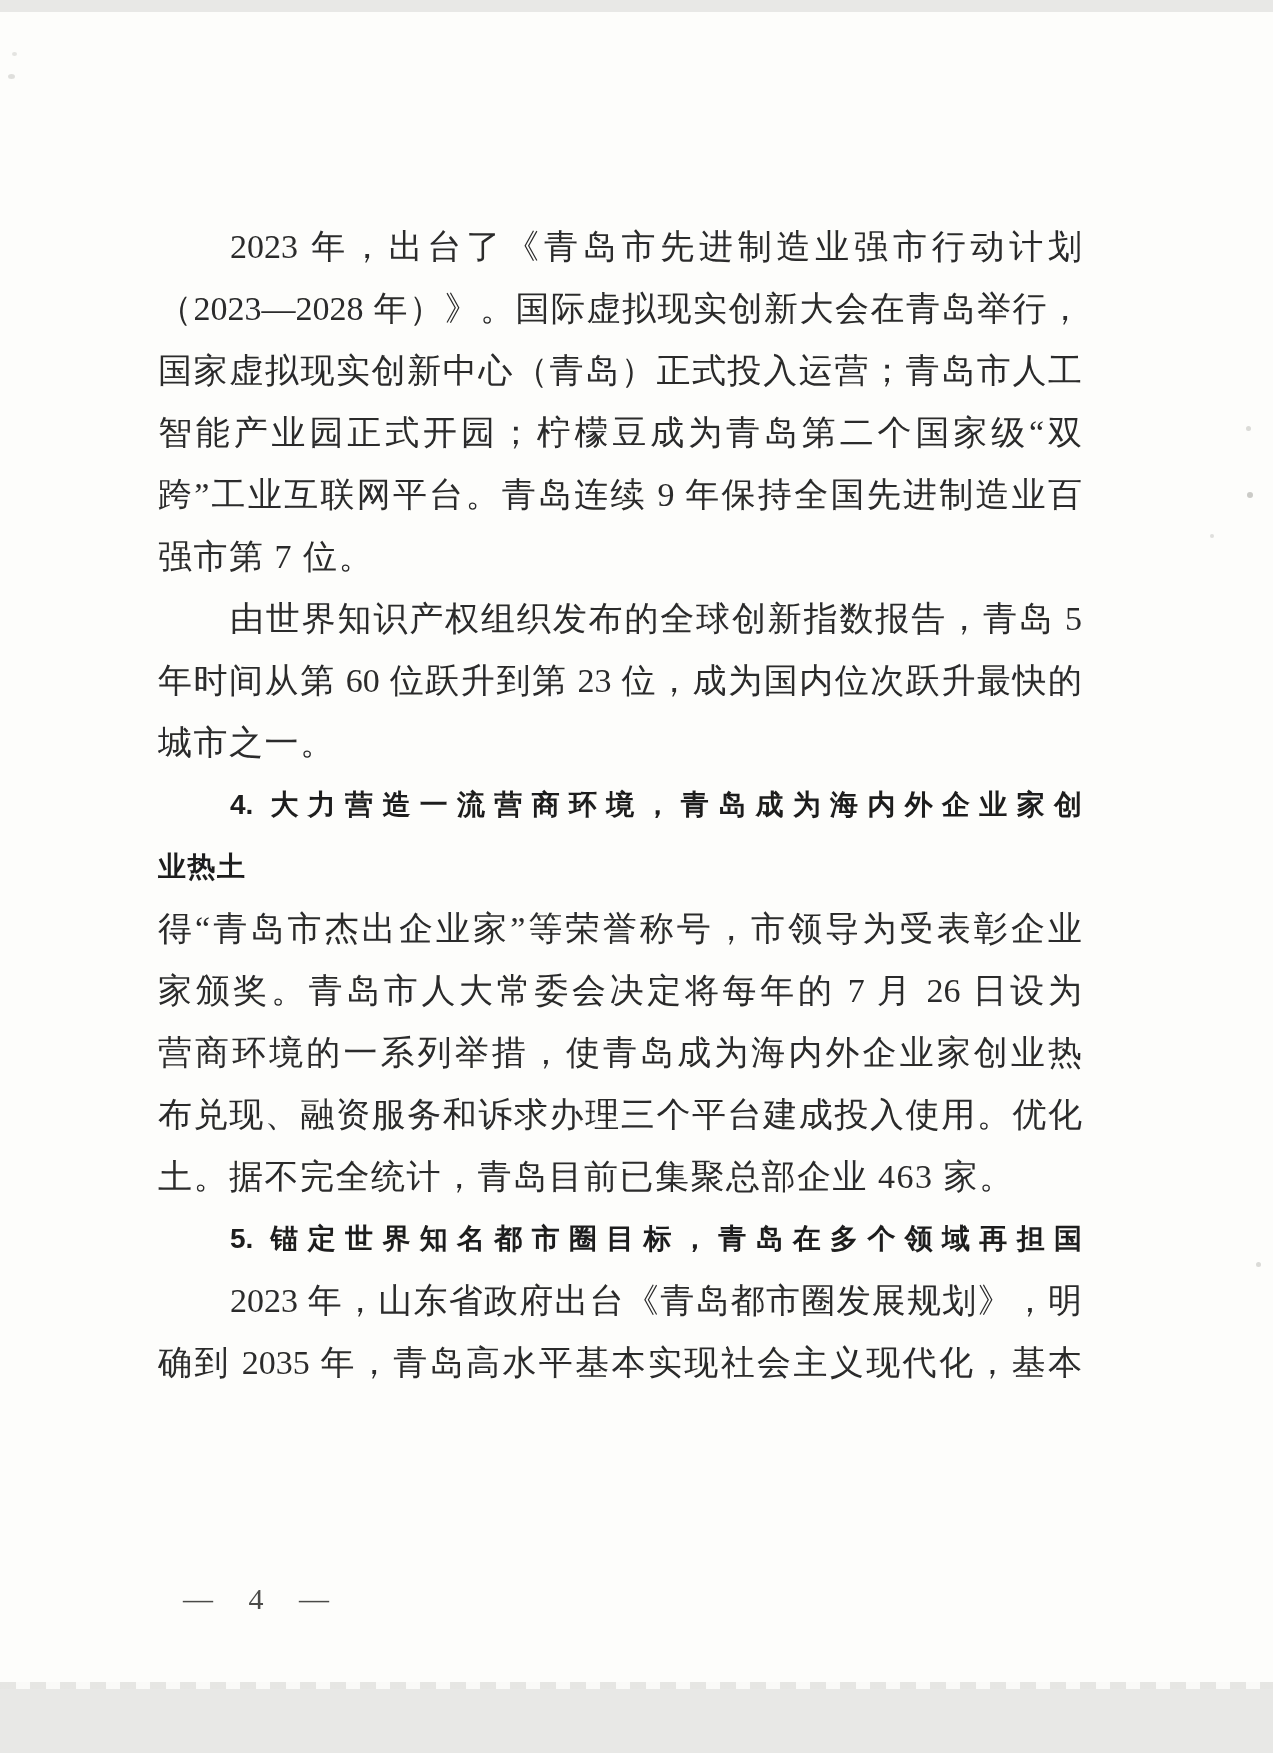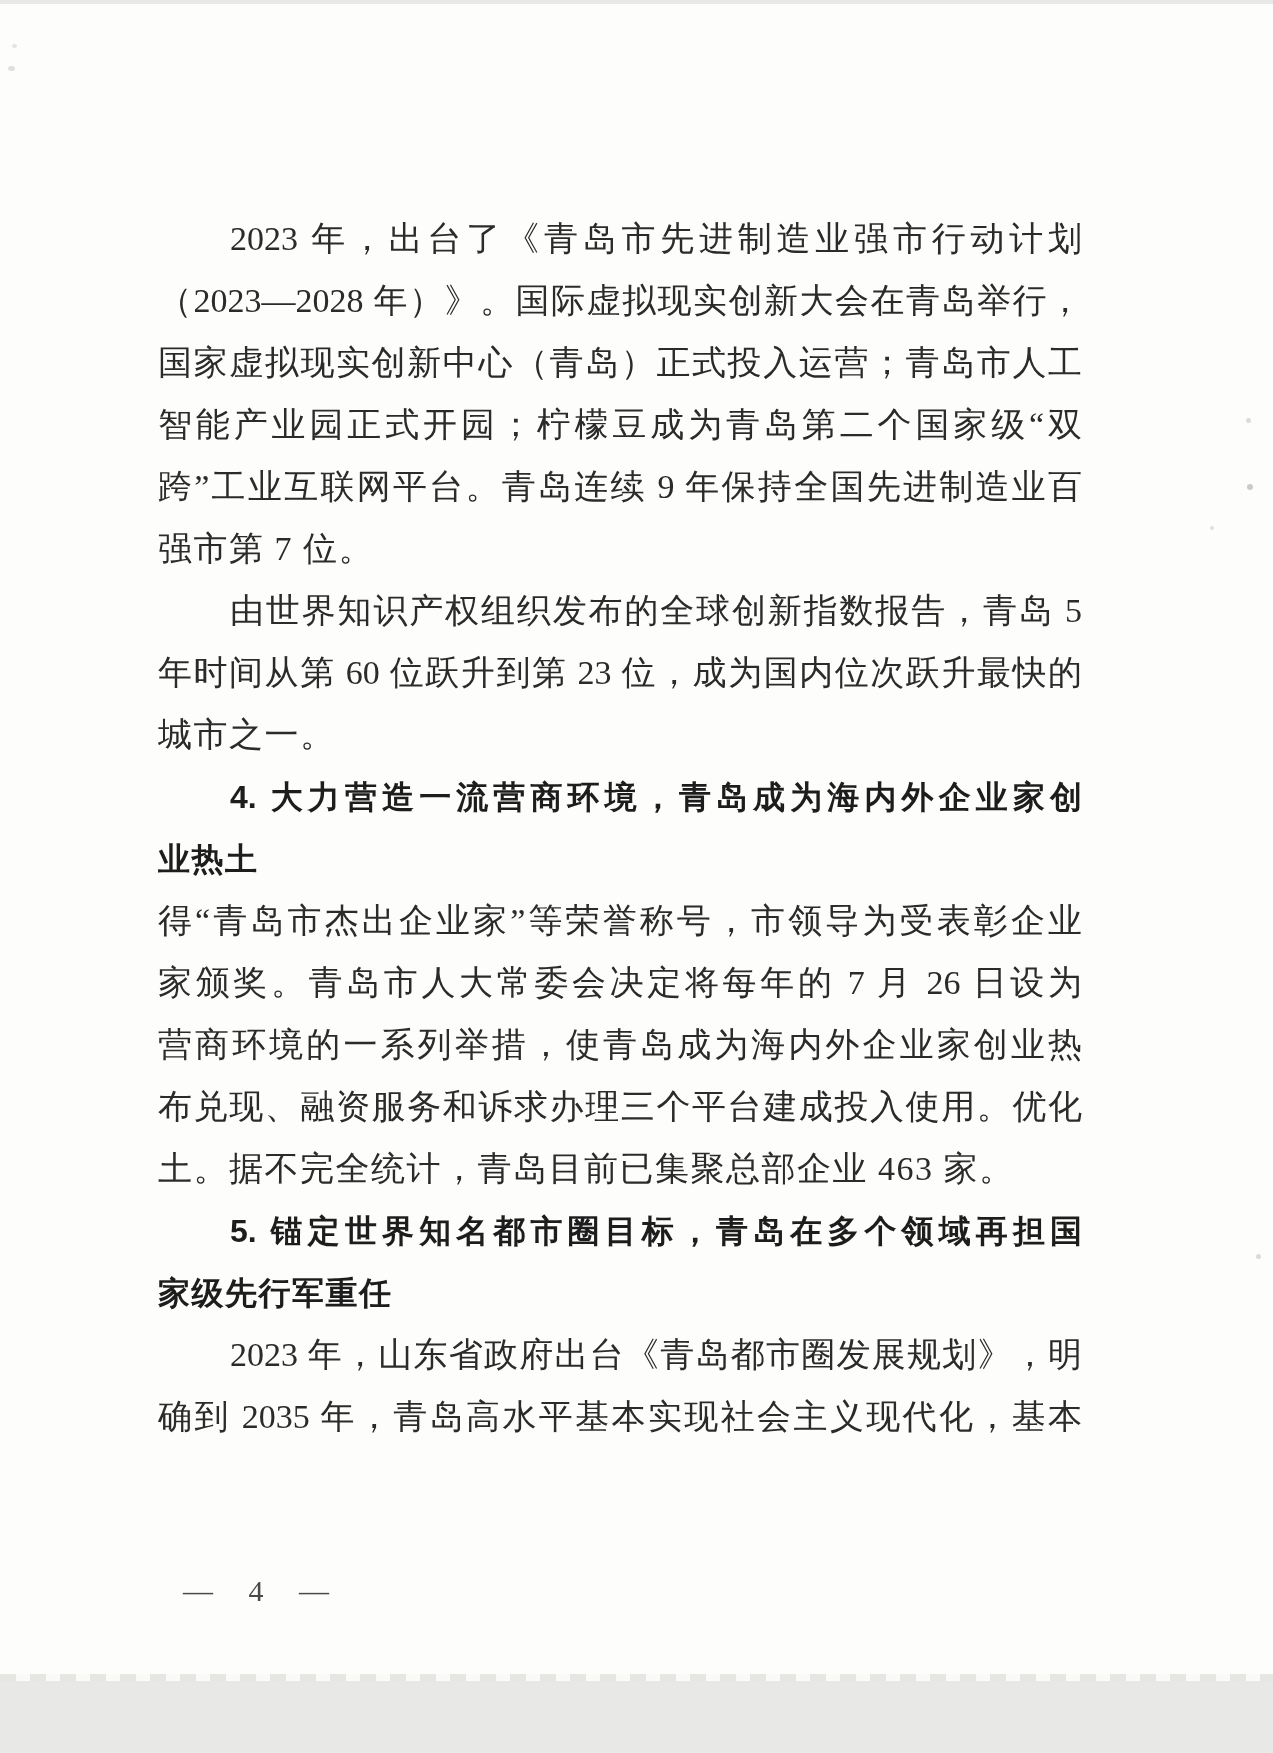--- a/index.html
+++ b/index.html
@@ -4,21 +4,21 @@
 <style>
   html, body {
     margin: 0;
     padding: 0;
     background: #e8e8e6;
   }
   .page {
     position: relative;
     width: 1273px;
     height: 1677px;
-    margin: 4px auto;
+    margin: 12px auto;
     background: #fdfdfb;
     overflow: hidden;
     font-family: "Liberation Serif", "DejaVu Serif", serif;
     color: #262626;
   }
   .text-block {
     position: absolute;
     left: 158px;
     top: 204px;
     width: 924px;
@@ -37,21 +37,21 @@
     text-align: justify;
     text-align-last: justify;
     text-justify: inter-character;
   }
   .line.ind {
     padding-left: 72px;
   }
   .heading .line {
     font-family: "Liberation Sans", "DejaVu Sans", sans-serif;
     font-weight: 700;
-    font-size: 32px;
+    font-size: 28px;
     color: #1d1d1d;
   }
   .footer-pageno {
     position: absolute;
     left: 183px;
     top: 1563px;
     height: 48px;
     line-height: 48px;
     font-size: 30px;
     letter-spacing: 14px;
@@ -114,21 +114,20 @@
     <div class="paragraph">
       <div class="line just">得“青岛市杰出企业家”等荣誉称号，市领导为受表彰企业</div>
       <div class="line just">家颁奖。青岛市人大常委会决定将每年的 7 月 26 日设为</div>
       <div class="line just">营商环境的一系列举措，使青岛成为海内外企业家创业热</div>
       <div class="line just">布兑现、融资服务和诉求办理三个平台建成投入使用。优化</div>
       <div class="line">土。据不完全统计，青岛目前已集聚总部企业 463 家。</div>
     </div>
 
     <div class="paragraph heading">
       <div class="line just ind">5. 锚定世界知名都市圈目标，青岛在多个领域再担国</div>
-      <div class="line">家级先行军重任</div>
     </div>
 
     <div class="paragraph">
       <div class="line just ind">2023 年，山东省政府出台《青岛都市圈发展规划》，明</div>
       <div class="line just">确到 2035 年，青岛高水平基本实现社会主义现代化，基本</div>
     </div>
 
   </div>
 
   <div class="footer-pageno">— 4 —</div>

